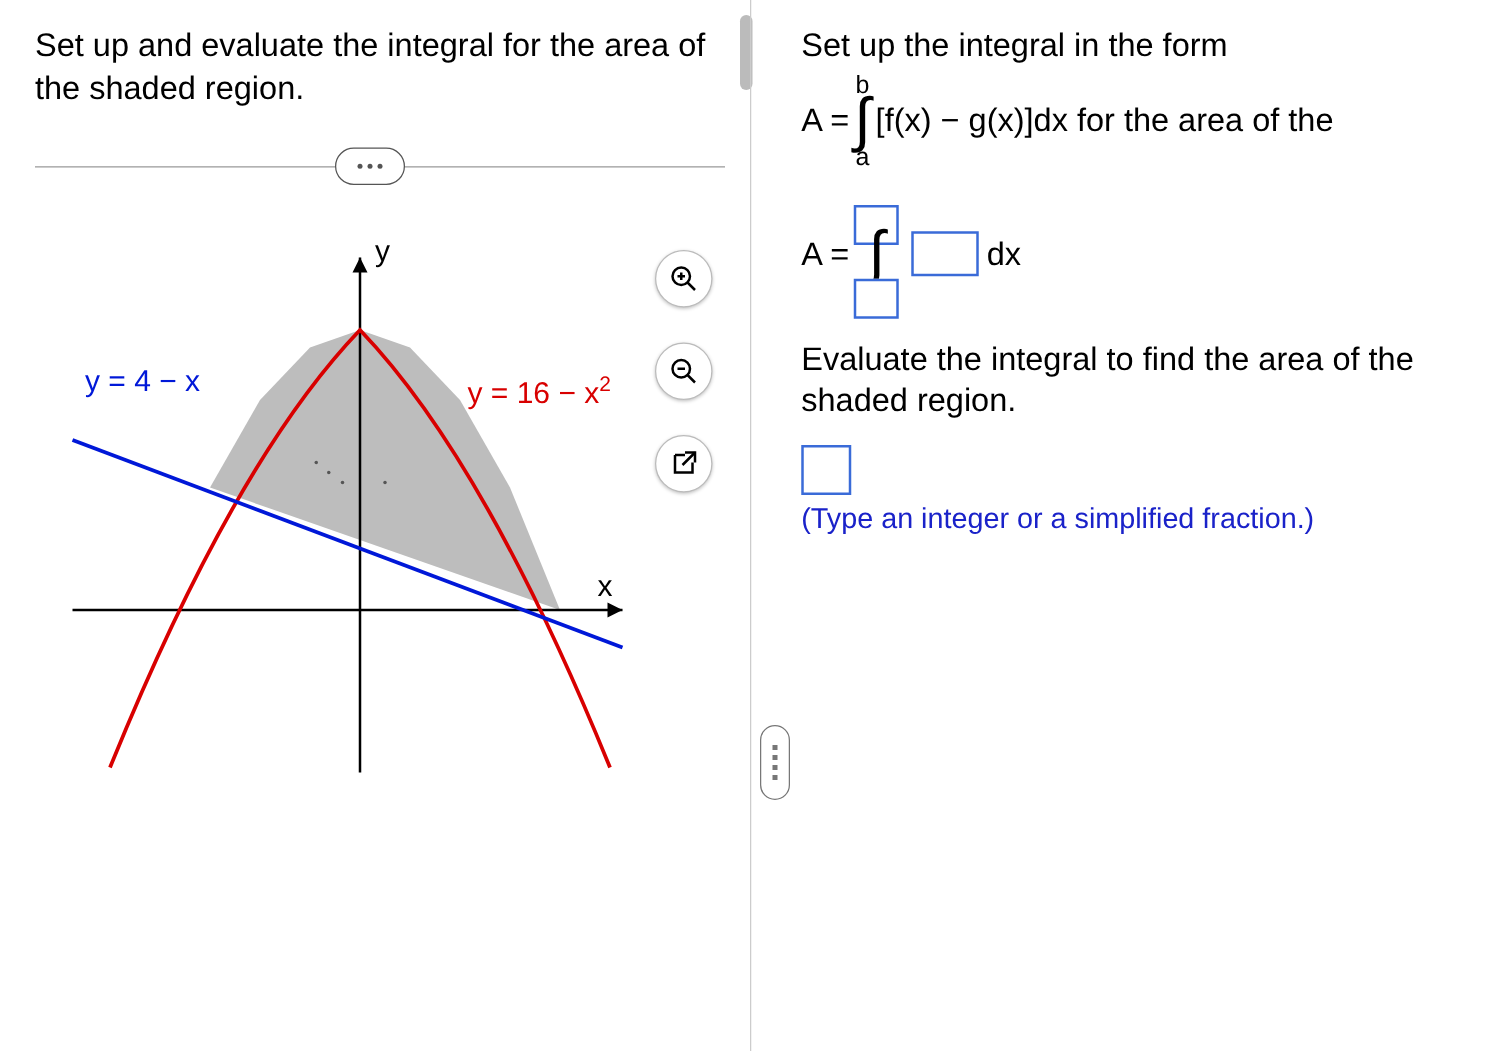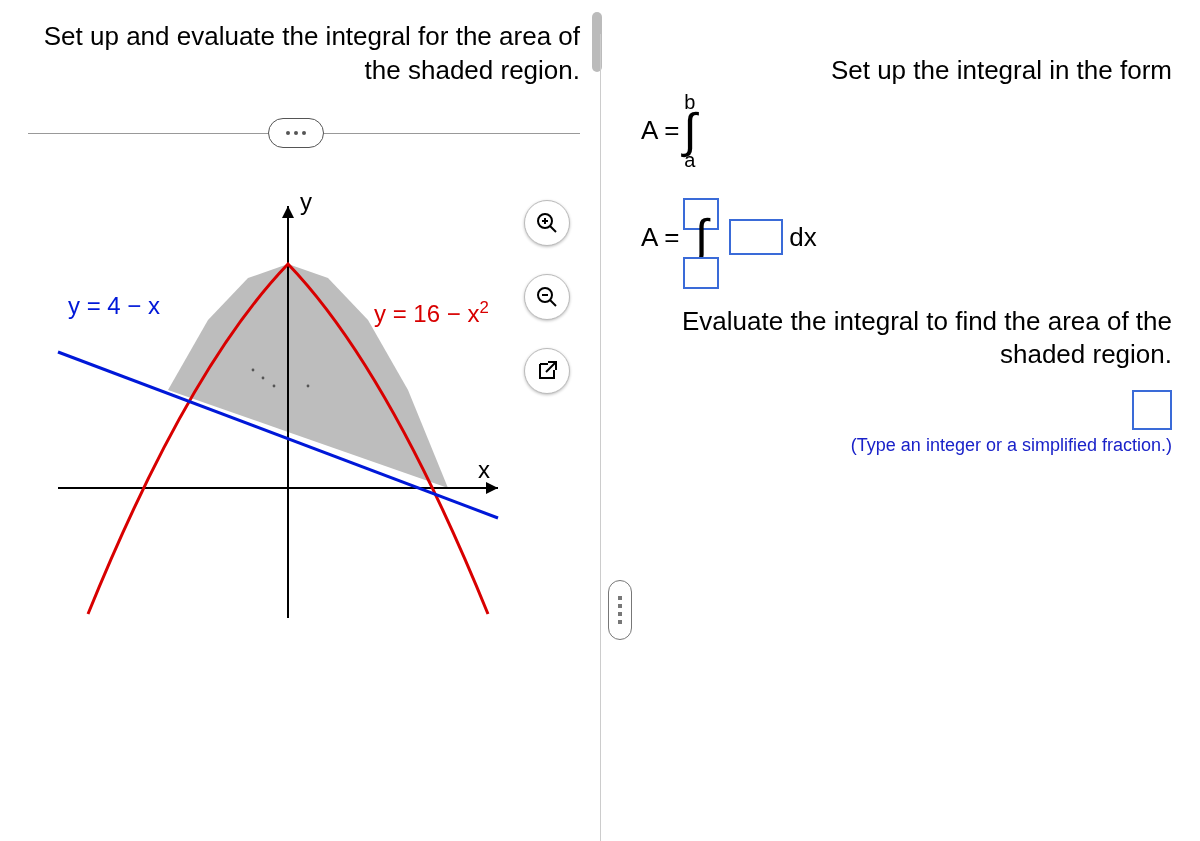--- a/index.html
+++ b/index.html
@@ -11,33 +11,31 @@
     width: 1200px;
     height: 841px;
     position: relative;
     overflow: hidden;
   }
   .page {
     display: flex;
     width: 1200px;
     height: 841px;
     position: relative;
-    text-align: right;
   }
   .left-pane {
     width: 600px;
     padding: 20px 20px 20px 28px;
     position: relative;
   }
   .right-pane {
     width: 600px;
     padding: 20px 28px 32px 40px;
     position: relative;
     border-left: 1px solid #ccc;
-    margin-top: 34px;
   }
   .q-text {
     font-size: 26px;
     line-height: 1.3;
     color: #000;
   }
   .divider-row {
     margin-top: 30px;
     position: relative;
     height: 30px;
@@ -148,21 +146,21 @@
   .int-limit { font-size: 20px; line-height: 1; height: 20px; }
   .int-sign { font-size: 48px; line-height: 0.8; }
   .answer-box {
     display: inline-block;
     width: 40px; height: 40px;
     border: 2px solid #3a6bd8;
     background: #fff;
     vertical-align: middle;
   }
   .answer-box.small { width: 36px; height: 32px; }
-  .instr { color: #1a22c9; font-size: 18px; line-height:1.3; margin-top:4px; }
+  .instr { color: #1a22c9; font-size: 23px; line-height:1.3; margin-top:4px; }
   .spacer { height: 28px; }
 </style>
 </head>
 <body>
 
 <div class="page">
 
   <div class="vscroll"></div>
 
   <div class="left-pane">
@@ -250,20 +248,21 @@
 
     <div style="height:4px"></div>
 
     <div class="formula-row">
       <span>A = </span>
       <span class="int-block">
         <span class="int-limit">b</span>
         <span class="int-sign">∫</span>
         <span class="int-limit">a</span>
       </span>
+      <span>[f(x) − g(x)]dx for the area of the</span>
     </div>
 
     <div class="spacer"></div>
 
     <div class="formula-row">
       <span>A = </span>
       <span class="int-block">
         <span class="int-limit"><span class="answer-box small"></span></span>
         <span class="int-sign">∫</span>
         <span class="int-limit"><span class="answer-box small"></span></span>

